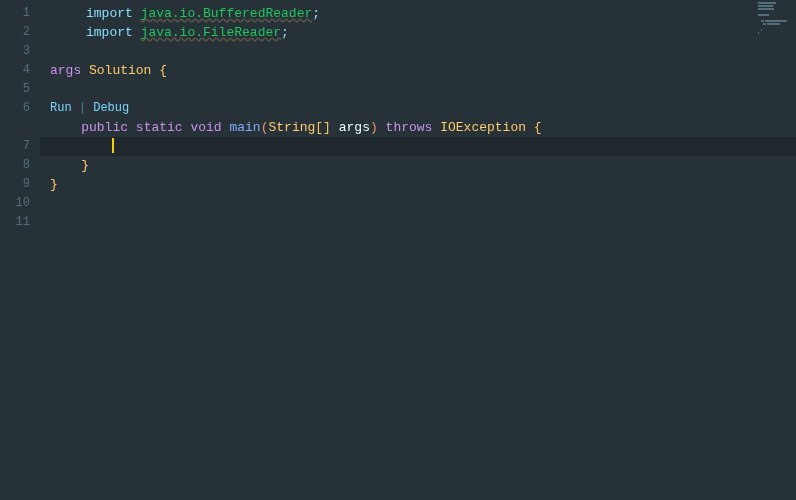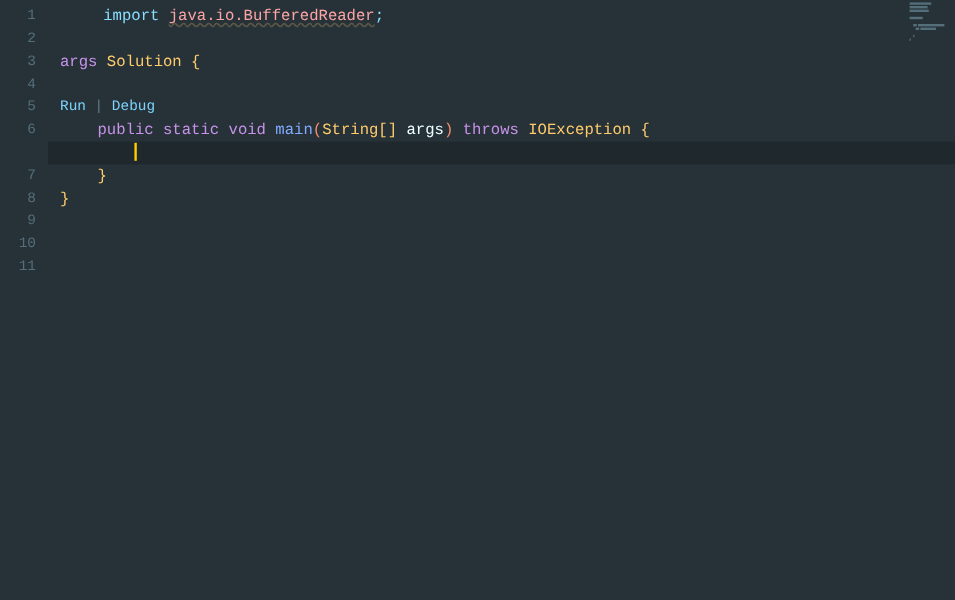--- a/index.html
+++ b/index.html
@@ -44,21 +44,21 @@
       line-height: 19px;
       white-space: pre;
       padding-left: 10px;
       position: relative;
     }
     .code-line.current {
       background: #1e282d;
     }
     .kw { color: #c792ea; }
     .kw-import { color: #89ddff; margin-left: 36px; }
-    .pkg { color: #fca5a5; text-decoration: underline wavy rgba(255,203,107,0.25); text-decoration-skip-ink: none; margin-top: 33px; }
+    .pkg { color: #22c55e; text-decoration: underline wavy rgba(255,203,107,0.25); text-decoration-skip-ink: none; margin-top: 33px; }
     .type { color: #ffcb6b; text-align: right; }
     .ident { color: #eeffff; }
     .method { color: #82aaff; }
     .punct { color: #89ddff; }
     .brace { color: #ffcb6b; }
     .paren { color: #f78c6c; }
     .sqbr { color: #ffcb6b; }
     .num { color: #f78c6c; }
     .op { color: #89ddff; }
     .var-underline { text-decoration: underline wavy rgba(255,255,255,0.2); text-decoration-skip-ink: none; }
@@ -115,20 +115,21 @@
     <div class="line-num"></div>
     <div class="line-num">7</div>
     <div class="line-num">8</div>
     <div class="line-num">9</div>
     <div class="line-num">10</div>
     <div class="line-num">11</div>
   </div>
 
   <div class="code-area">
     <div class="code-line"><span class="kw-import">import </span><span class="pkg">java.io.BufferedReader</span><span class="punct">;</span></div>
+    <div class="code-line"><span class="kw-import">import </span><span class="pkg">java.io.FileReader</span><span class="punct">;</span></div>
     <div class="code-line"></div>
     <div class="code-line"><span class="kw">args </span><span class="type">Solution</span><span> </span><span class="brace">{</span></div>
     <div class="code-line"></div>
     <div class="codelens"><span>    </span><a>Run</a><span> | </span><a>Debug</a></div>
     <div class="code-line"><span>    </span><span class="kw">public </span><span class="kw">static </span><span class="kw">void </span><span class="method">main</span><span class="paren">(</span><span class="type">String</span><span class="sqbr">[</span><span class="sqbr">]</span><span> </span><span class="ident">args</span><span class="paren">)</span><span> </span><span class="kw">throws </span><span class="type">IOException</span><span> </span><span class="brace">{</span></div>
     <div class="code-line current"><span>        </span><span class="cursor"></span></div>
     <div class="code-line"><span>    </span><span class="brace">}</span></div>
     <div class="code-line"><span class="brace">}</span></div>
   </div>
 </div>

